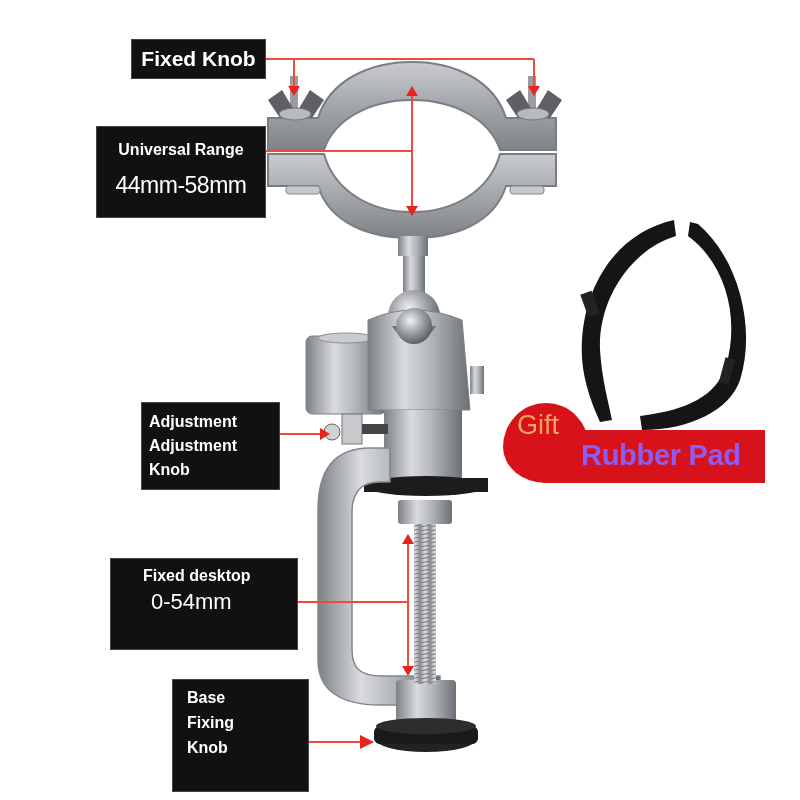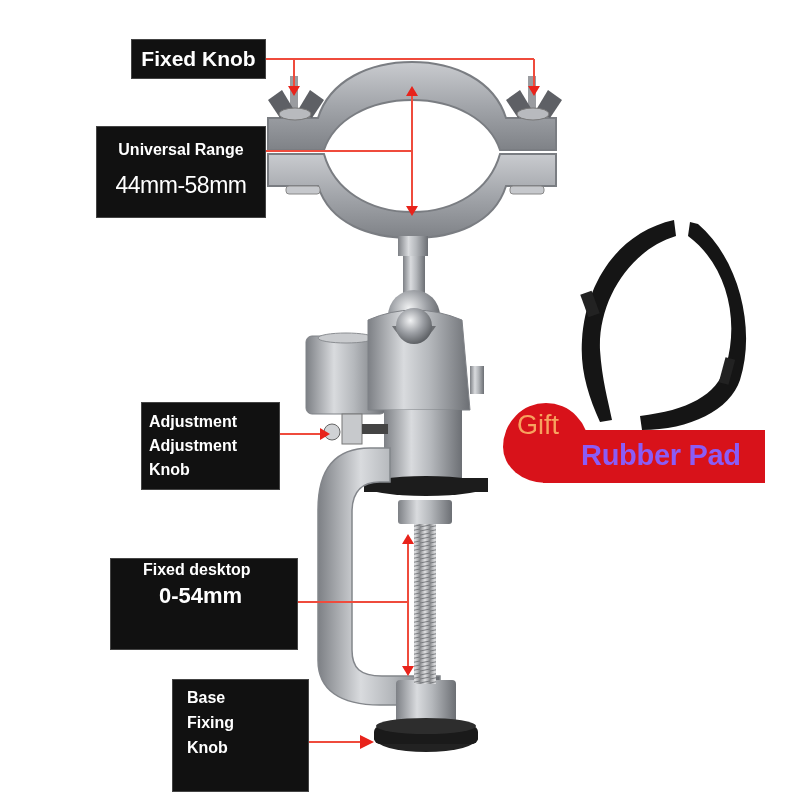--- a/index.html
+++ b/index.html
@@ -14,22 +14,22 @@
     box-shadow: 0 0 0 1px #444;
   }
   .lbl-fixed-knob { left: 132px; top: 40px; width: 133px; height: 38px; font-size: 21px; line-height: 38px; text-align: center; }
   .lbl-clamp { left: 97px; top: 127px; width: 168px; height: 90px; text-align: center; }
   .lbl-clamp .l1 { display: block; font-size: 16px; margin-top: 14px; }
   .lbl-clamp .l2 { display: block; font-size: 23px; font-weight: normal; margin-top: 13px; letter-spacing: -0.5px; }
   .lbl-universal { left: 142px; top: 403px; width: 137px; height: 86px; font-size: 16px; line-height: 24px; padding: 7px 0 0 7px; }
   .lbl-universal span { display: block; }
   .lbl-desktop { left: 111px; top: 559px; width: 186px; height: 90px; text-align: left; padding-left: 32px; }
   .lbl-desktop .l1, .lbl-desktop .l2 { display: block; font-size: 16px; line-height: 22px; }
-  .lbl-desktop .l1 { }
-  .lbl-desktop .l3 { display: block; font-size: 22px; font-weight: bold; margin-top: 2px; margin-left: 16px; }
+  .lbl-desktop .l1 { margin-top: 6px; }
+  .lbl-desktop .l3 { display: block; font-size: 22px; font-weight: normal; margin-top: 2px; margin-left: 8px; }
   .lbl-base { left: 173px; top: 680px; width: 135px; height: 111px; font-size: 16px; line-height: 25px; padding: 5px 0 0 14px; }
   .lbl-base span { display: block; }
 
   .gift-banner { position: absolute; left: 503px; top: 403px; width: 262px; height: 80px; }
   .gift-banner .circle { position: absolute; left: 0; top: 0; width: 86px; height: 80px; background: #d8121a; border-radius: 50% 50% 50% 50% / 55% 55% 45% 45%; }
   .gift-banner .bar { position: absolute; left: 40px; top: 27px; width: 222px; height: 53px; background: #d8121a; }
   .gift-banner .gift-text { position: absolute; left: 14px; top: 7px; font-size: 27px; color: #f7a25f; }
   .gift-banner .pad-text { position: absolute; left: 78px; top: 36px; font-size: 29px; color: #8b5cf6; font-weight: bold; letter-spacing: -0.3px; }
 </style>
 </head>

